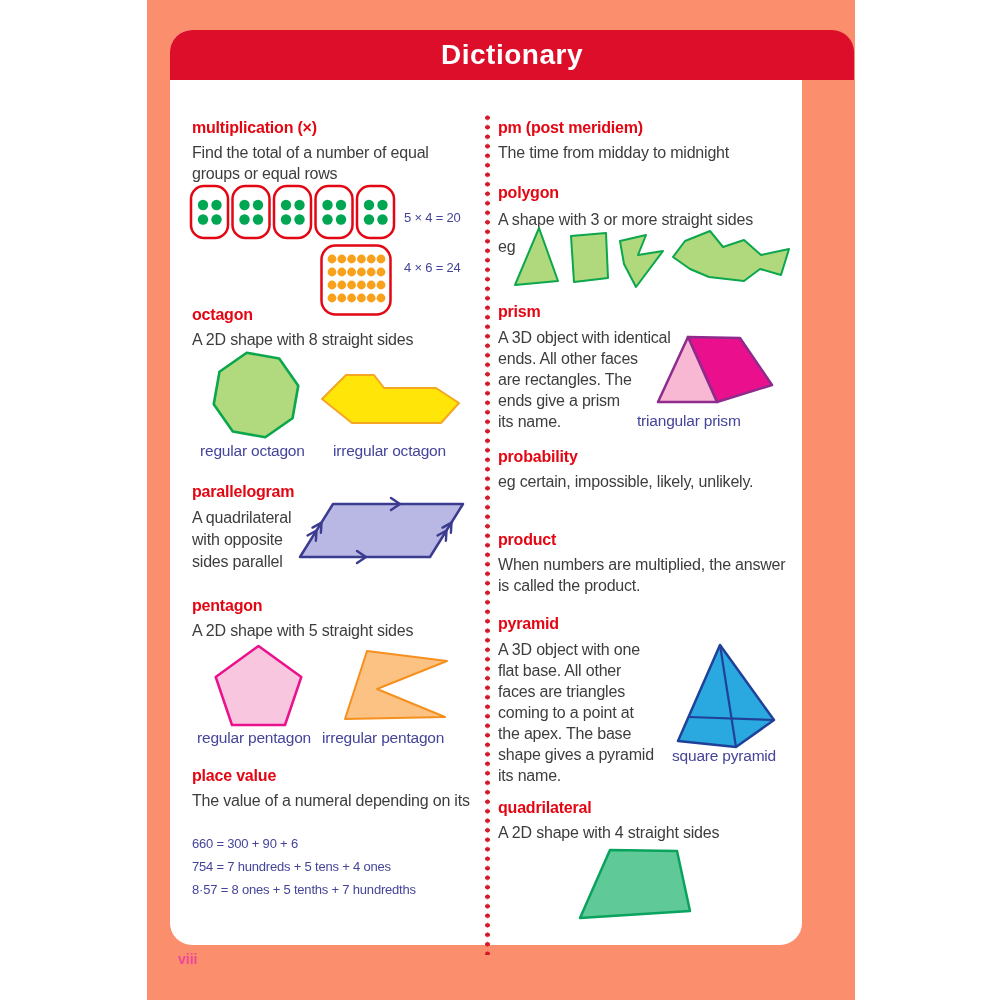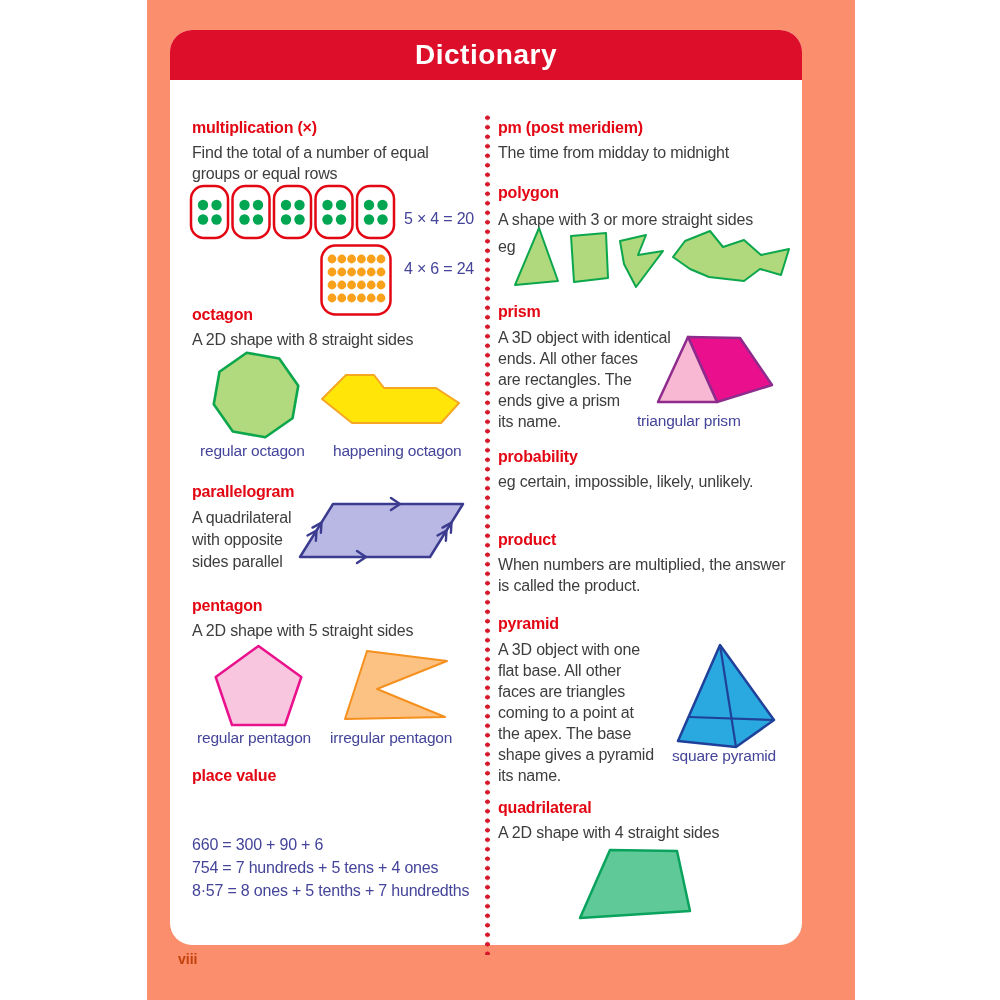--- a/index.html
+++ b/index.html
@@ -10,51 +10,51 @@
   }
   .salmon{
     position:absolute;left:147px;top:0;width:708px;height:1000px;
     background:#FA8E6D;
   }
   .page{
     position:absolute;left:170px;top:30px;width:632px;height:915px;
     background:#ffffff;border-radius:22px;
   }
   .banner{
-    position:absolute;left:0;top:0;width:632px;height:50px;
+    position:absolute;left:0;top:0;width:684px;height:50px;
     background:#DC0E2A;border-radius:22px 22px 0 0;
     display:flex;align-items:center;justify-content:center;
     color:#ffffff;font-size:28px;font-weight:bold;letter-spacing:.5px;
   }
   .term{
     position:absolute;color:#E30613;font-size:16px;font-weight:bold;
     white-space:nowrap;letter-spacing:-0.2px;
   }
   .def{
     position:absolute;color:#3D3D3D;font-size:16px;line-height:20.5px;
     letter-spacing:-0.2px;
   }
   .def div{white-space:nowrap;}
   .blue{
-    position:absolute;color:#44449A;font-size:16px;white-space:nowrap;
+    position:absolute;color:#44449A;font-size:13px;white-space:nowrap;
     letter-spacing:-0.2px;
   }
   .shape-label{
     position:absolute;color:#44449A;font-size:15.5px;white-space:nowrap;
     letter-spacing:-0.2px;
     text-align:center;
   }
   .divider{
     position:absolute;left:315px;top:83px;width:5px;height:842px;
     background-image:radial-gradient(circle,#D7182A 2.1px,rgba(215,24,42,0) 2.6px);
     background-size:5px 9.5px;background-repeat:repeat-y;
   }
   svg{position:absolute;overflow:visible;}
   .pagenum{
-    position:absolute;left:178px;top:951px;color:#c2410c;
+    position:absolute;left:178px;top:951px;color:#ec4899;
     font-size:14px;font-weight:bold;
   }
 </style>
 </head>
 <body>
 
 <div class="salmon"></div>
 
 <div class="page">
 
@@ -139,21 +139,21 @@
     <div>A 2D shape with 8 straight sides</div>
   </div>
 
   <svg style="left:44px;top:322px" width="84" height="86" viewBox="0 0 84 86">
     <polygon points="58.5,3 25.5,3 2,26.5 2,59.5 25.5,83 58.5,83 82,59.5 82,26.5" fill="#B1D97E" stroke="#0CA64D" stroke-width="2.6" stroke-linejoin="round" transform="rotate(10 42 43)"></polygon>
   </svg>
   <svg style="left:152px;top:343px" width="137" height="52" viewBox="0 0 137 52">
     <polygon points="0,26 24,2 52,2 62,15 114,15 137,30 119,50 30,50" fill="#FFE608" stroke="#F5A623" stroke-width="2" stroke-linejoin="round"></polygon>
   </svg>
   <div class="shape-label" style="left:30px;top:412px">regular octagon</div>
-  <div class="shape-label" style="left:163px;top:412px">happening octagon</div>
+  <div class="shape-label" style="left:163px;top:412px">irregular octagon</div>
 
   <div class="term" style="left:22px;top:453px">parallelogram</div>
   <div class="def" style="left:22px;top:477px;line-height:22px">
     <div>A quadrilateral</div>
     <div>with opposite</div>
     <div>sides parallel</div>
   </div>
   <svg style="left:128px;top:472px" width="167" height="58" viewBox="0 0 167 58">
     <polygon points="35,2 165,2 132,55 2,55" fill="#B9B7E3" stroke="#3B3B8F" stroke-width="2.5" stroke-linejoin="round"></polygon>
     <g fill="none" stroke="#3B3B8F" stroke-width="2.4" stroke-linecap="round">
@@ -170,24 +170,25 @@
   <div class="def" style="left:22px;top:591px">
     <div>A 2D shape with 5 straight sides</div>
   </div>
   <svg style="left:45px;top:615px" width="87" height="82" viewBox="0 0 87 82">
     <polygon points="43.5,1 0.7,32 17,80 70,80 86.3,32" fill="#F9C6E0" stroke="#E9118C" stroke-width="2.5" stroke-linejoin="round"></polygon>
   </svg>
   <svg style="left:175px;top:621px" width="103" height="70" viewBox="0 0 103 70">
     <polygon points="22,0 102,10 32,38 100,66 0,68" fill="#FBC283" stroke="#F5901E" stroke-width="2" stroke-linejoin="round"></polygon>
   </svg>
   <div class="shape-label" style="left:27px;top:699px">regular pentagon</div>
-  <div class="shape-label" style="left:160px;top:699px">irregular pentagon</div>
+  <div class="shape-label" style="left:152px;top:699px">irregular pentagon</div>
 
   <div class="term" style="left:22px;top:737px">place value</div>
   <div class="def" style="left:22px;top:761px">
+    <div>The value of a numeral depending on its</div>
   </div>
   <div class="blue" style="left:22px;top:806px">660 = 300 + 90 + 6</div>
   <div class="blue" style="left:22px;top:829px">754 = 7 hundreds + 5 tens + 4 ones</div>
   <div class="blue" style="left:22px;top:852px">8·57 = 8 ones + 5 tenths + 7 hundredths</div>
 
   <div class="term" style="left:328px;top:89px">pm (post meridiem)</div>
   <div class="def" style="left:328px;top:113px">
     <div>The time from midday to midnight</div>
   </div>
 

